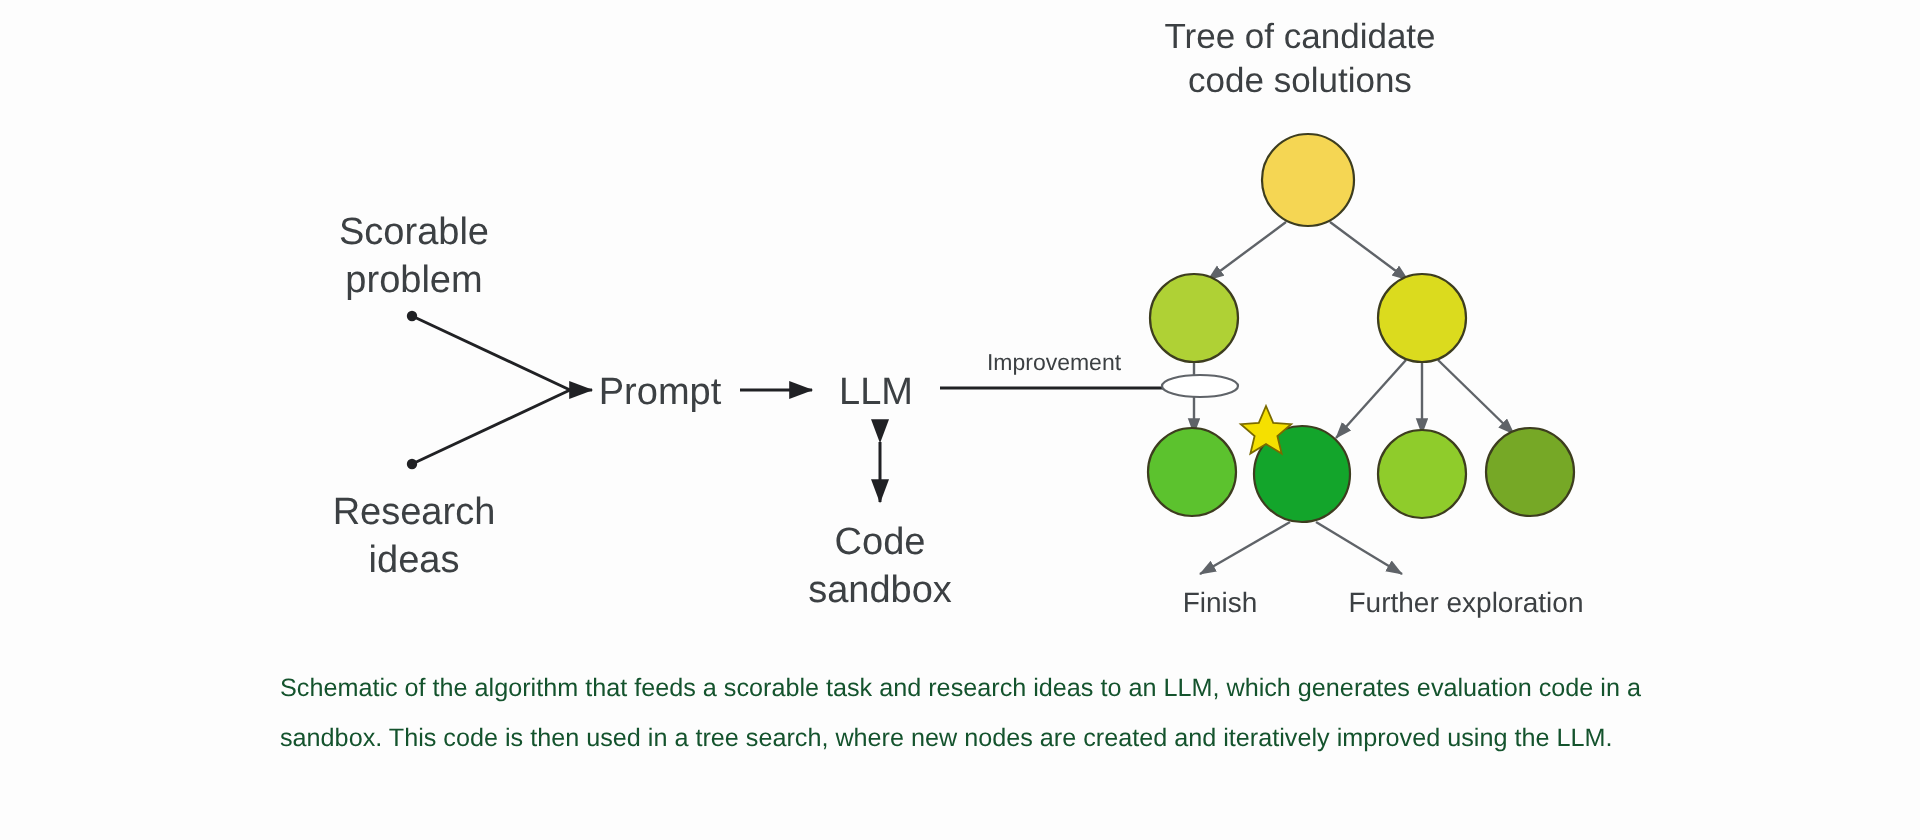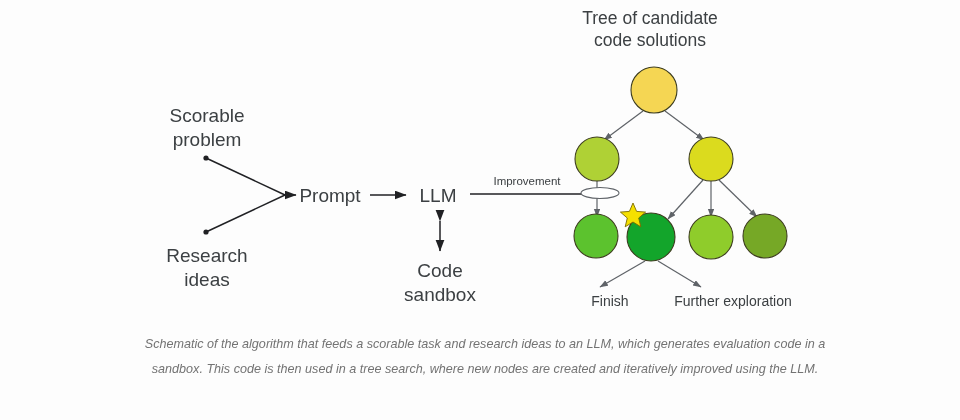--- a/index.html
+++ b/index.html
@@ -77,26 +77,24 @@
   }
   .star-shape {
     stroke: #7a6a00;
     stroke-width: 0.9;
   }
   #caption {
     position: absolute;
     left: 140px;
     top: 332px;
     width: 690px;
-    text-align: center;
     font-family: "Liberation Sans", sans-serif;
-    font-style: italic;
     font-size: 12.6px;
     line-height: 25px;
-    color: #737373;
+    color: #14532d;
   }
 </style>
 </head>
 <body>
 
 <div id="figure">
 
   <svg id="diagram-svg" viewBox="0 0 960 330">
     <defs>
       <marker id="arrow-dark" markerWidth="9" markerHeight="9" refX="7.6" refY="3" orient="auto" markerUnits="strokeWidth">

